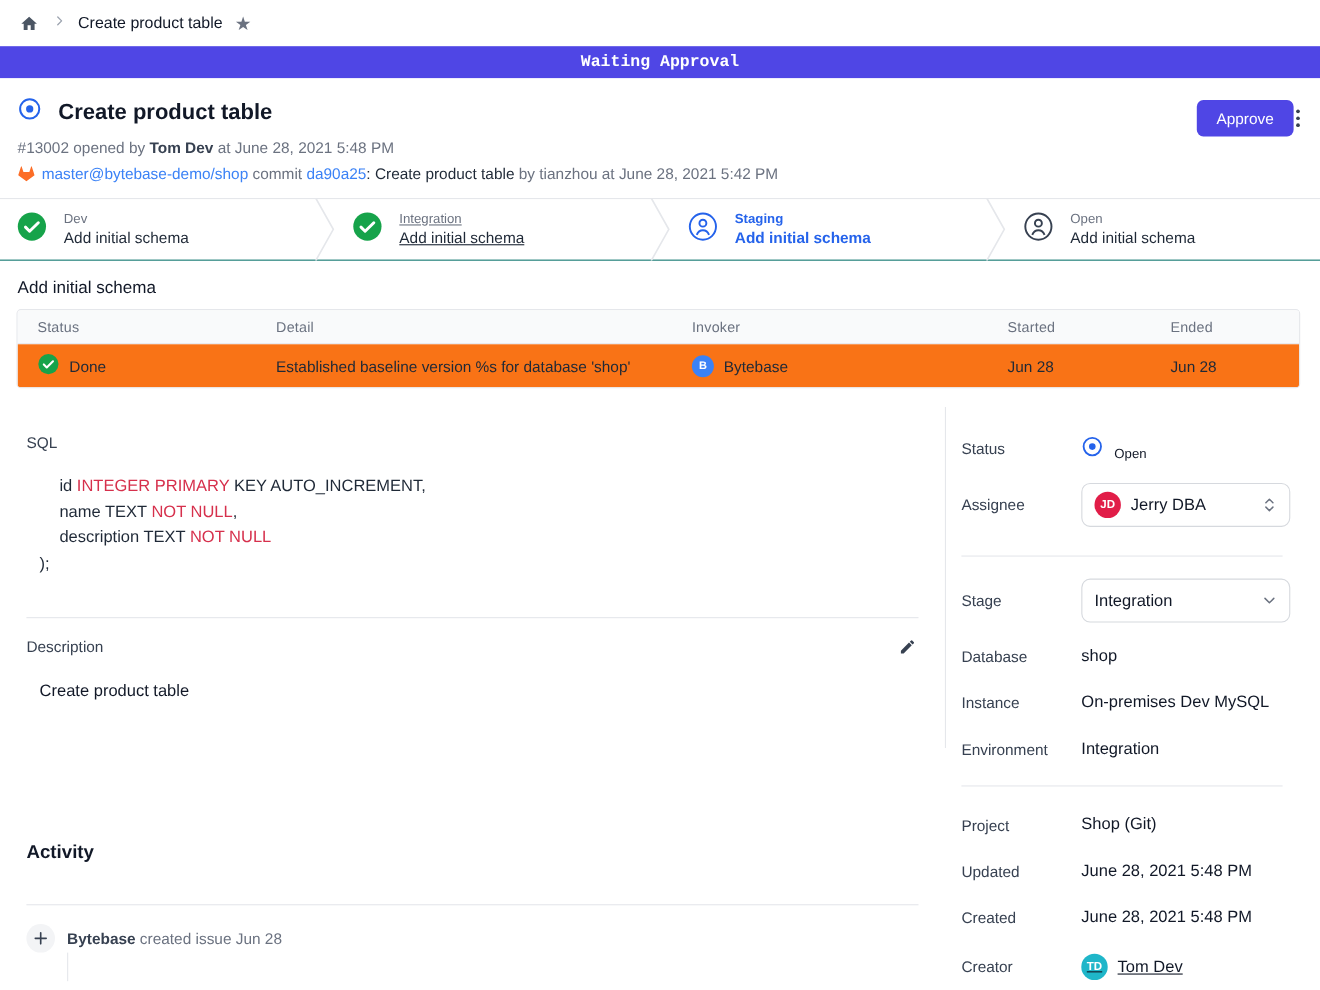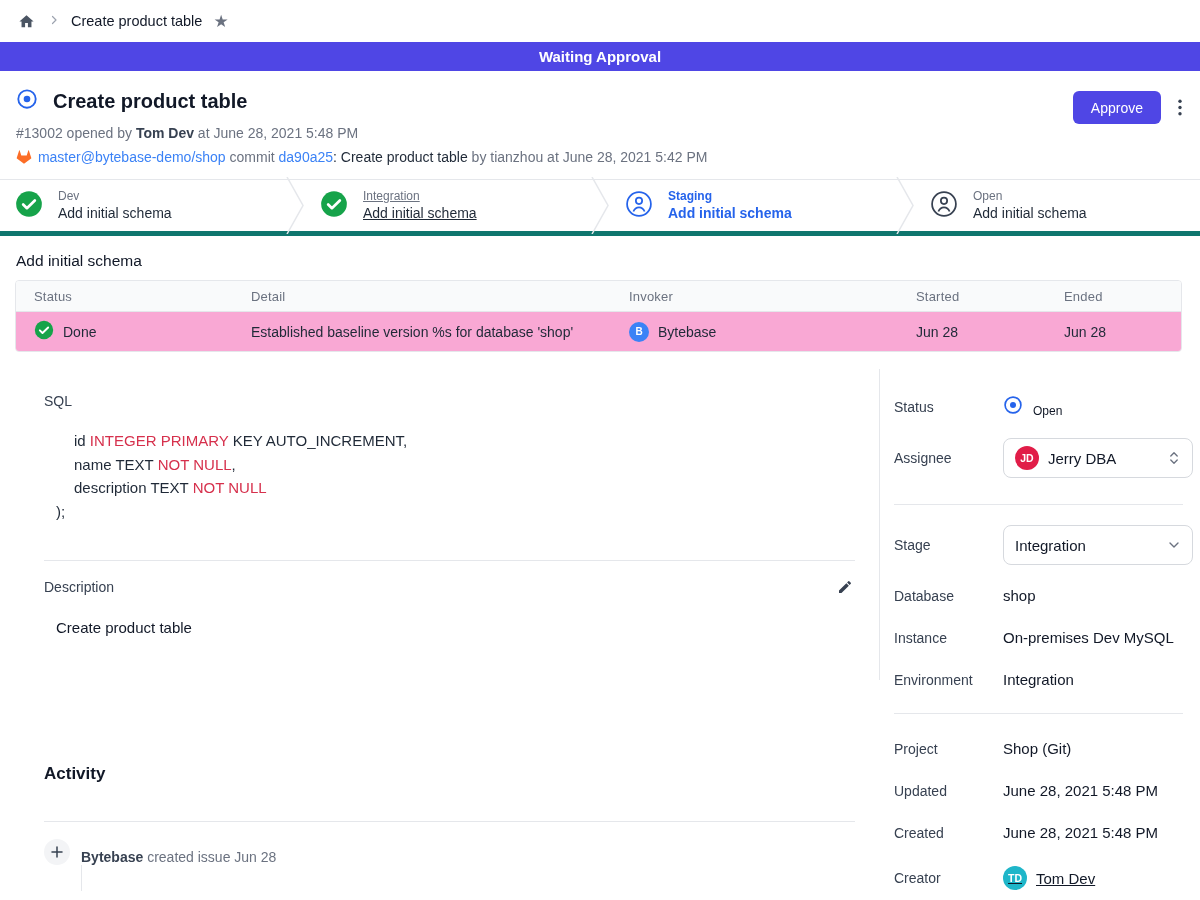--- a/index.html
+++ b/index.html
@@ -10,74 +10,74 @@
     color:#1f2937; background:#fff;
   }
   .app { width:1200px; height:680px; display:flex; flex-direction:column; }
 
   
   .breadcrumb-bar { height:42px; flex:0 0 42px; display:flex; align-items:center; padding:0 16px; gap:11px; }
   .crumb-text { font-size:14.5px; color:#111827; }
   .star { font-size:17px; color:#6b7280; line-height:1; cursor:pointer; }
 
   
-  .banner { height:29px; flex:0 0 29px; background:#4f46e5; color:#fff; display:flex; align-items:center; justify-content:center; font-size:15px; font-weight:600; }
+  .banner { height:29px; flex:0 0 29px; background:#4f46e5; color:#fff; display:flex; align-items:center; justify-content:center; font-size:15px; font-weight:600;font-family:Liberation Mono, monospace; }
 
   
   .issue-header { padding:17px 16px 14px; position:relative; }
   .title-row { display:flex; align-items:center; gap:15px; }
   .issue-title { font-size:20px; font-weight:700; color:#111827; margin:0; line-height:24px; }
-  .header-actions { position:absolute; right:16px; top:20px; display:flex; align-items:center; gap:15px; }
+  .header-actions { position:absolute; right:16px; top:20px; display:flex; align-items:center; }
   .approve-btn { background:#4f46e5; color:#fff; border:none; border-radius:6px; padding:0 18px; height:33px; font-size:14px; font-weight:500; font-family:inherit; cursor:pointer; }
   .kebab { background:none; border:none; padding:4px 2px; cursor:pointer; display:flex; }
   .meta-row { margin-top:11px; font-size:14px; color:#6b7280; }
   .meta-author { color:#374151; font-weight:600; }
   .commit-row { margin-top:8px; font-size:14px; color:#6b7280; }
   .commit-row svg { vertical-align:-3px; margin-right:2px; }
   .link { color:#3b82f6; text-decoration:none; cursor:pointer; }
   .commit-msg { color:#1f2937; font-weight:500; }
 
   
-  .stage-bar { height:57px; flex:0 0 57px; border-top:1px solid #e5e7eb; border-bottom:5px solid #0f766e; display:flex; align-items:stretch; }
+  .stage-bar { height:57px; flex:0 0 57px; border-top:1px solid #e5e7eb; border-bottom:1px solid #0f766e; display:flex; align-items:stretch; }
   .stage { flex:1; display:flex; align-items:center; gap:15px; padding-left:15px; cursor:pointer; }
   .stage-texts { display:flex; flex-direction:column; gap:2px; }
   .stage-env { font-size:12px; color:#6b7280; line-height:14px; }
   .stage-task { font-size:14px; color:#1f2937; line-height:17px; }
   .stage--linked .stage-env, .stage--linked .stage-task { text-decoration:underline; }
   .stage--active .stage-env, .stage--active .stage-task { color:#2563eb; font-weight:700; }
   .stage-sep { flex:0 0 20px; display:flex; align-items:center; }
 
   
   .task-section { padding:16px 18px 17px 15px; }
   .task-title { font-size:15.5px; color:#111827; margin:0 0 10px 1px; font-weight:400; }
   .task-table { border:1px solid #e5e7eb; border-radius:4px; overflow:hidden; }
   .t-row { display:grid; grid-template-columns:217px 378px 287px 148px 1fr; align-items:center; }
   .t-head { background:#f9fafb; border-bottom:1px solid #e5e7eb; height:31px; }
   .t-head > div { padding-left:18px; font-size:13px; color:#6b7280; letter-spacing:.2px; }
-  .t-body { height:39px; background:#f9a8d4; }
+  .t-body { height:39px; background:#f97316; }
   .t-body > div { padding-left:18px; font-size:14px; color:#1f2937; }
   .cell-flex { display:flex; align-items:center; gap:9px; }
 
   
   .main-split { flex:1; display:flex; min-height:0; }
-  .left-col { width:859px; flex:0 0 859px; padding:24px; position:relative;margin-left:20px; }
+  .left-col { width:859px; flex:0 0 859px; padding:24px; position:relative; }
   .sidebar { flex:1; border-left:1px solid #e5e7eb; padding:26px 24px 0 14px; }
 
   .sec-label { font-size:14px; color:#374151; font-weight:500; }
   .code { margin:20px 0 0 12px; font-size:15px; line-height:23.5px; color:#1f2937; }
   .code .kw { color:#d6304c; }
   .code-line.indent { padding-left:18px; }
   .hr { border-top:1px solid #e5e7eb; height:0; }
   .left-col .hr { margin:37px 0 0; }
   .desc-header { margin-top:16px; display:flex; align-items:center; justify-content:space-between; }
   .icon-btn { background:none; border:none; padding:2px; cursor:pointer; display:flex; }
   .desc-text { margin:22px 0 0 12px; font-size:15px; color:#111827; }
   .activity-title { margin:128px 0 0; font-size:17px; font-weight:700; color:#111827; }
   .activity-hr { margin-top:15px; }
-  .activity-item { margin-top:17px; display:flex; align-items:flex-end; gap:11px; }
+  .activity-item { margin-top:17px; display:flex; align-items:center; gap:11px; }
   .plus-circle { width:26px; height:26px; border-radius:50%; background:#f3f4f6; display:flex; align-items:center; justify-content:center; flex:0 0 26px; }
   .activity-text { font-size:14px; color:#6b7280; }
   .activity-actor { color:#374151; font-weight:700; }
   .timeline-line { width:1px; background:#e5e7eb; height:26px; margin-left:37px; }
 
   
   .side-row { display:flex; align-items:center; }
   .side-label { width:109px; flex:0 0 109px; font-size:14px; color:#374151; font-weight:500; }
   .side-value { font-size:15px; color:#111827; font-weight:500; }
   .row-status { margin-bottom:20px; }

